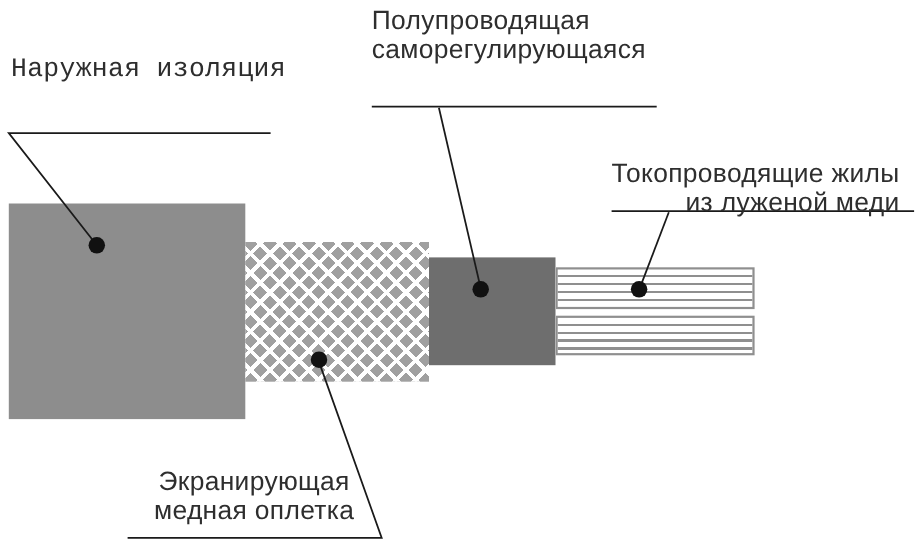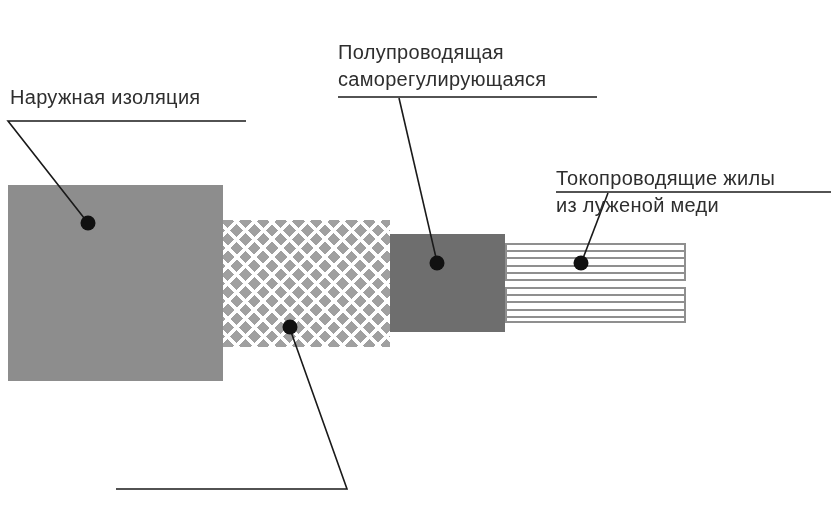--- a/index.html
+++ b/index.html
@@ -62,25 +62,24 @@
     stroke: #1a1a1a;
     stroke-width: 1.6;
   }
   .dot {
     fill: #111111;
     stroke: none;
   }
   .label {
     position: absolute;
     color: #2e2e2e;
-    font-size: 20px;
+    font-size: 24px;
     line-height: 27px;
     letter-spacing: 0.3px;
     white-space: nowrap;
-    margin-top: 34px;
   }
   .label span { display: block; }
   .label.center { text-align: center; }
 </style>
 </head>
 <body>
 
 <div class="stage">
 
   <div class="part insulation" style="background-color: rgb(141, 141, 141);"></div>
@@ -100,28 +99,32 @@
     <line class="lead" x1="556" y1="192" x2="831" y2="192"></line>
     <line class="lead" x1="608" y1="193" x2="582" y2="261"></line>
     <polyline class="lead" points="116,489 347,489 290,329"></polyline>
 
     <circle class="dot" cx="88" cy="223" r="7.5"></circle>
     <circle class="dot" cx="437" cy="263" r="7.5"></circle>
     <circle class="dot" cx="581" cy="263" r="7.5"></circle>
     <circle class="dot" cx="290" cy="327" r="7.5"></circle>
   </svg>
 
-  <div class="label" style="left:10px; top:50px;">
+  <div class="label" style="left:10px; top:50px;font-family:Liberation Mono, monospace;">
     <span>Наружная изоляция</span>
   </div>
 
   <div class="label" style="left:338px; top:5px;">
     <span>Полупроводящая</span>
     <span>саморегулирующаяся</span>
   </div>
 
-  <div class="label" style="left:556px; top:131px;">
+  <div class="label" style="left:556px; top:144px;text-align:right;">
     <span>Токопроводящие жилы</span>
     <span>из луженой меди</span>
   </div>
 
+  <div class="label center" style="left:115px; top:424px; width:232px;">
+    <span>Экранирующая</span>
+    <span>медная оплетка</span>
+  </div>
 
 </div>
 
 </body></html>

